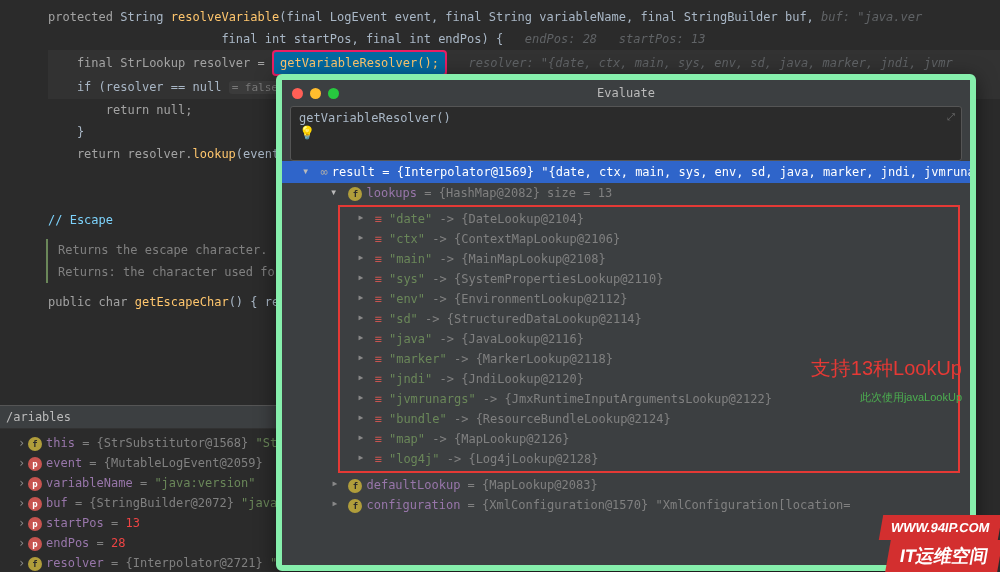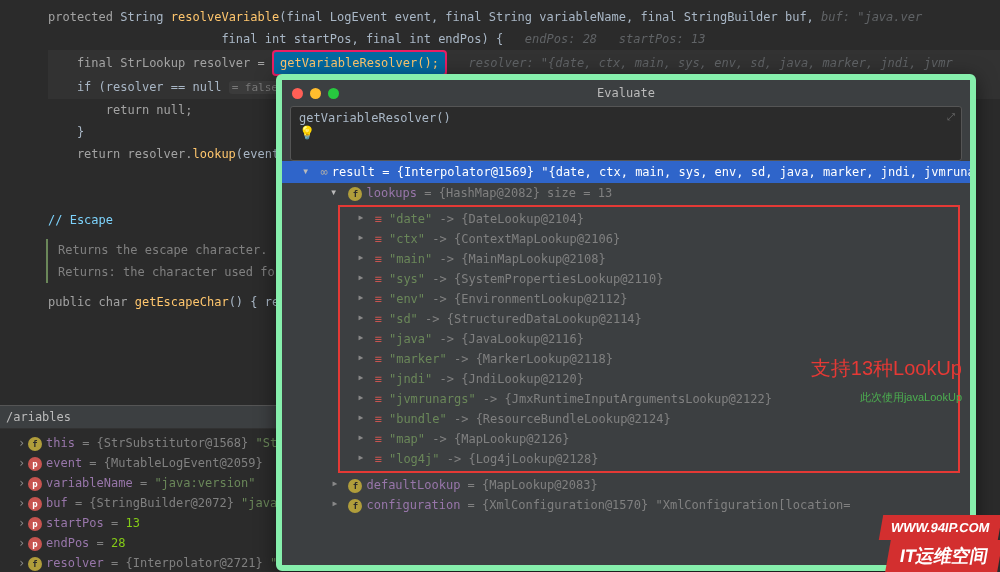--- a/index.html
+++ b/index.html
@@ -15,21 +15,21 @@
 }
 .code-area {
   position: absolute;
   top: 0; left: 0; right: 0;
   padding: 6px 0 0 48px;
   line-height: 22px;
 }
 .k { color: #a3a3a3; } 
 .t { color: #a9b7c6; } 
 .m { color: #ffc66d; } 
-.n { color: #84cc16; } 
+.n { color: #ef4444; } 
 .c { color: #7dd3fc; } 
 .hint { color: #606366; font-style: italic; }
 .line { white-space: pre; }
 .inlay { background: #3b3b3b; color: #787878; border-radius: 3px; padding: 0 3px; font-size: 11px; }
 .highlighted-box {
   display: inline-block;
   border: 2px solid #e91e63;
   border-radius: 4px;
   padding: 0 6px;
   background: #0369a1;

